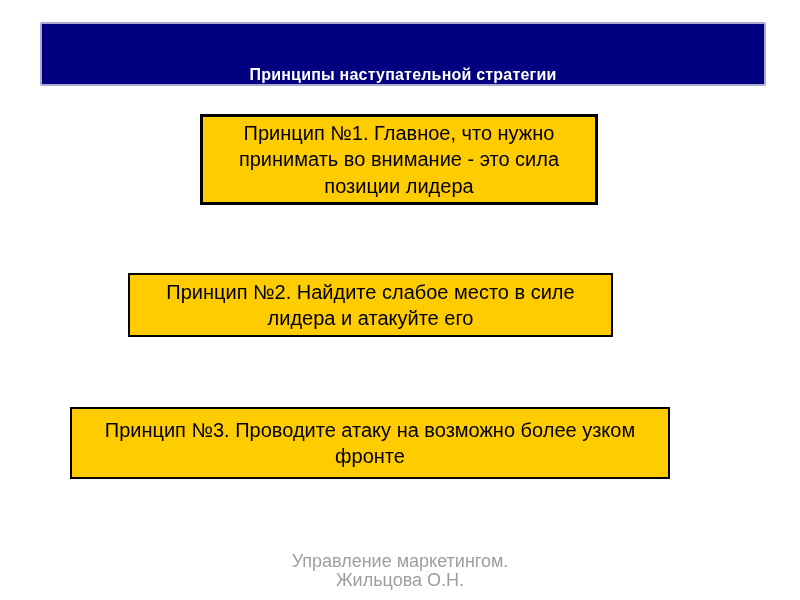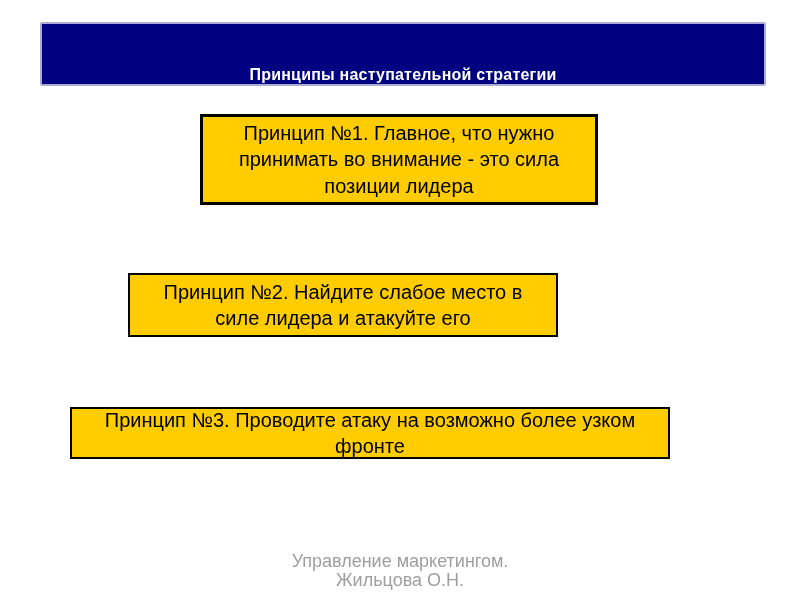--- a/index.html
+++ b/index.html
@@ -58,30 +58,30 @@
     top: 114px;
     width: 398px;
     height: 91px;
     border-width: 3px;
     padding: 2px 15px;
     margin-left: 28px;
   }
   .box2 {
     left: 128px;
     top: 273px;
-    width: 430px;
+    width: 485px;
     height: 64px;
     border-width: 2px;
     padding: 2px 12px;
   }
   .box3 {
     left: 70px;
     top: 407px;
     width: 600px;
-    height: 52px;
+    height: 72px;
     border-width: 2px;
     padding: 12px 30px;
   }
   .footer {
     position: absolute;
     left: 280px;
     top: 552px;
     width: 240px;
     text-align: center;
     color: var(--footer-text, #9e9e9e);

